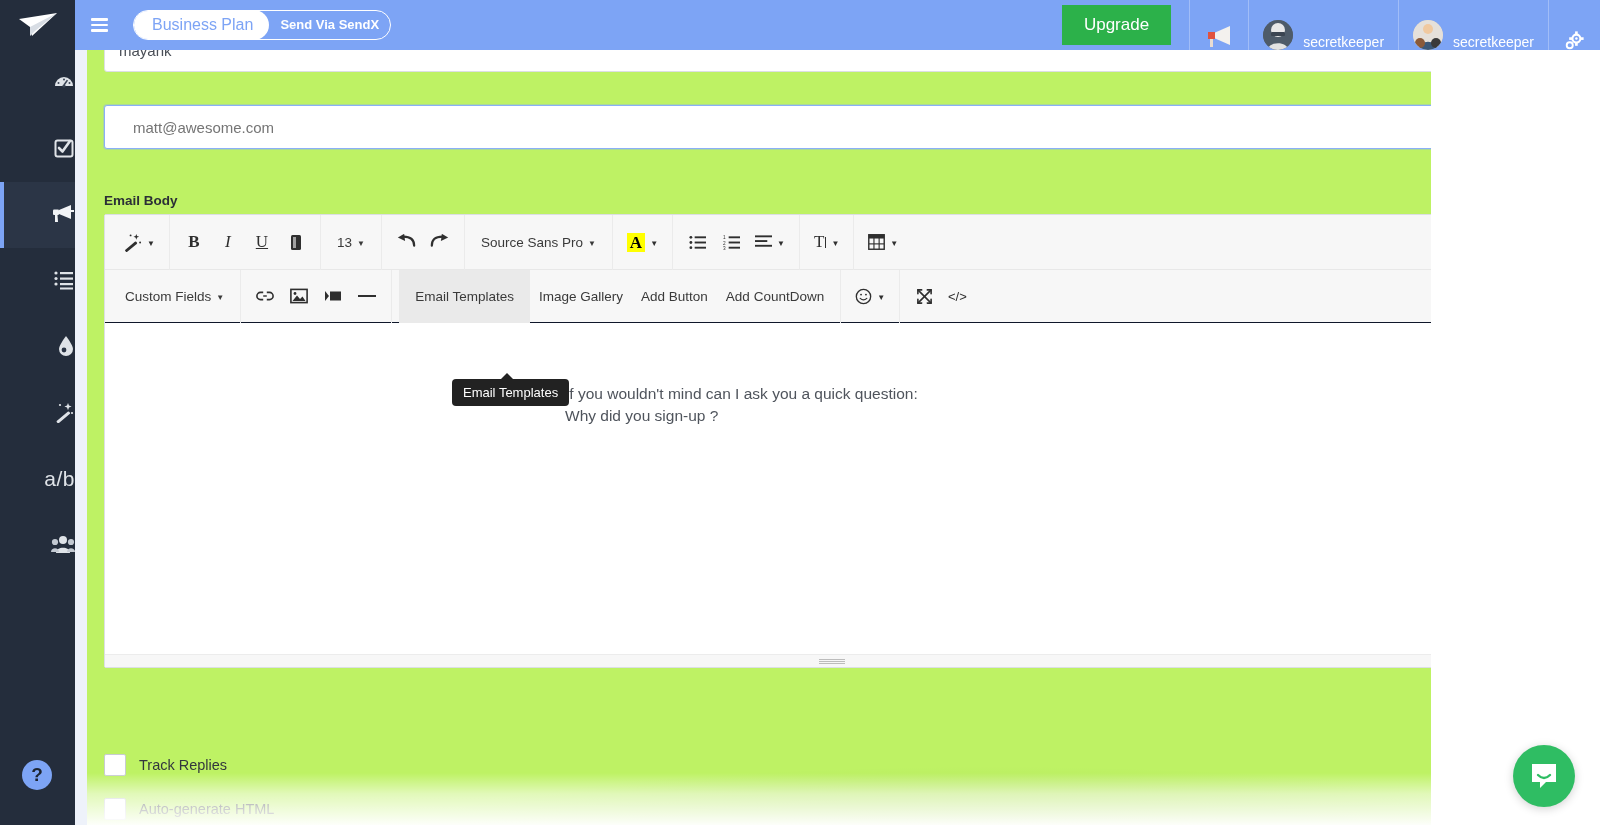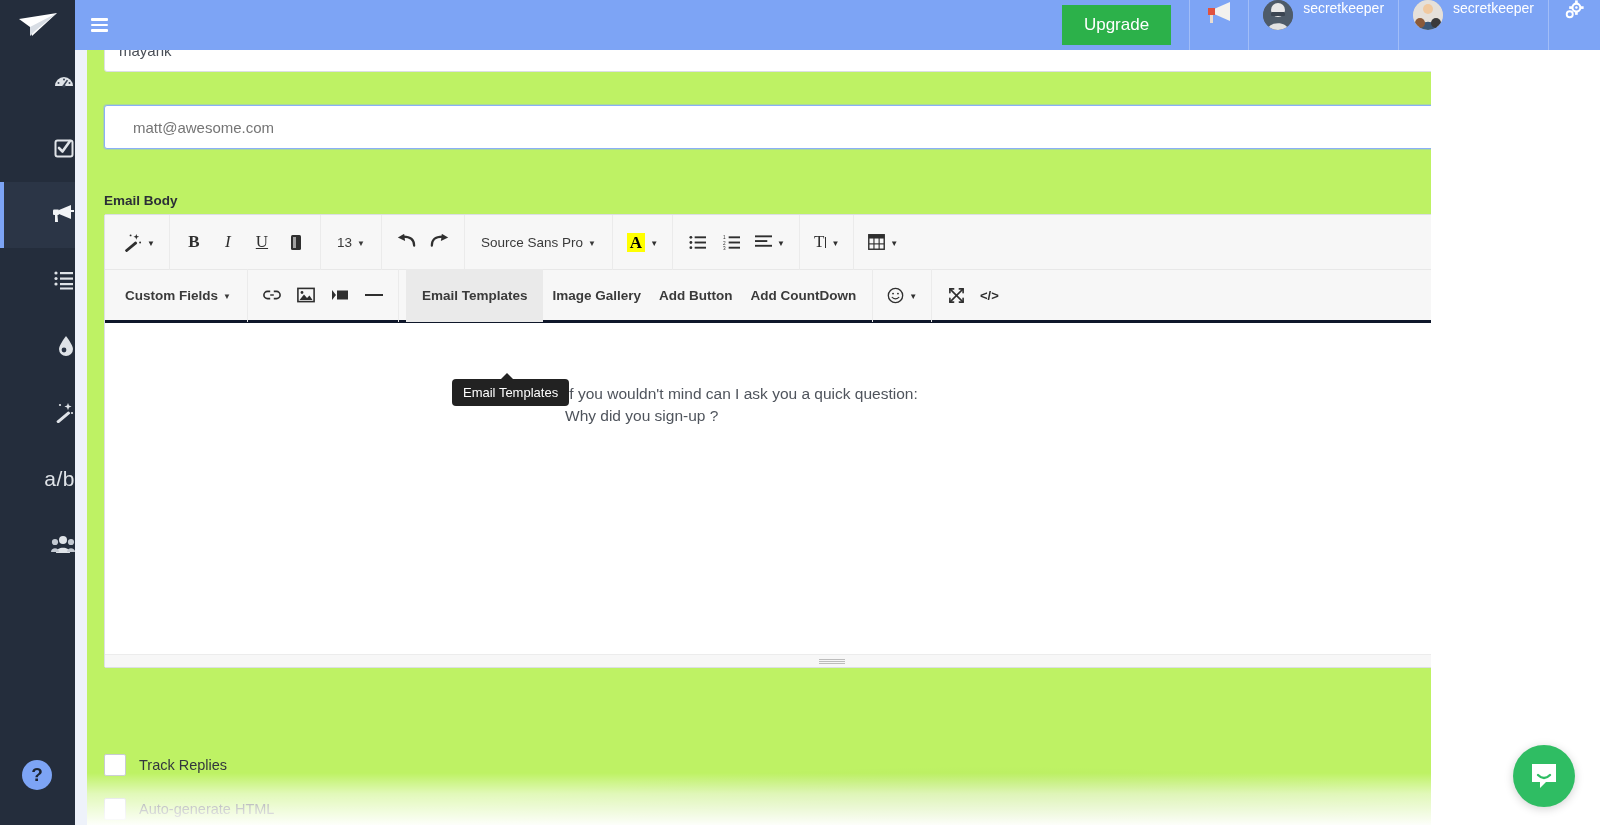--- a/index.html
+++ b/index.html
@@ -89,21 +89,21 @@
   }
   #upgrade-btn {
     background: #2cb14a; color: #ffffff;
     font-size: 17px; padding: 0 22px;
     height: 40px; line-height: 40px; margin-right: 18px;
     border: 0; cursor: pointer;
     font-family: "Liberation Sans", sans-serif;
   }
   .hdr-sep { width: 1px; height: 50px; background: rgba(255,255,255,.28); }
   .hdr-cell {
-    display: flex; align-items: flex-start; height: 50px;
+    display: flex; align-items: flex-end; height: 50px;
     padding: 0 14px; cursor: pointer; color: #ffffff; font-size: 14px;
   }
   .avatar {
     width: 30px; height: 30px; border-radius: 50%;
     margin-right: 10px; overflow: hidden;
     display: flex; align-items: flex-end; justify-content: center;
     background: #55606e;
   }
   .avatar.a2 { background: #d7d2cc; }
   #gear-cell { padding: 0 16px 0 16px; }
@@ -153,21 +153,21 @@
     border: 1px solid #dcdfe4; border-radius: 2px;
     background: #ffffff;
   }
   #tb-row1, #tb-row2 {
     display: flex; align-items: center;
     background: #f7f7f7;
     height: 55px;
     border-bottom: 1px solid #e8e8e8;
     padding-left: 4px;
   }
-  #tb-row2 { height: 53px; border-bottom: 3px solid #0f172a; font-weight: bold; }
+  #tb-row2 { height: 53px; border-bottom: 1px solid #0f172a; }
   .tb-grp { display: flex; align-items: center; height: 55px; padding: 0 7px; }
   .tb-grp + .tb-grp { border-left: 1px solid #ebebeb; }
   .tb-btn {
     display: flex; align-items: center; justify-content: center;
     min-width: 34px; height: 34px; padding: 0 7px;
     color: #2f2f2f; font-size: 16px; cursor: pointer;
     border-radius: 2px;
   }
   .tb-btn.text { font-size: 13.5px; padding: 0 9px; color: #3a3a3a; }
   .tb-btn.active-hover { background: #eaeaea; }
@@ -333,20 +333,24 @@
 </div>
 
 <div id="header">
   <div id="hamburger">
     <span class="bars">
         <i></i>
         <i></i>
         <i></i>
       </span>
   </div>
+  <div id="plan-pill">
+    <div id="plan-name">Business Plan</div>
+    <div id="plan-action">Send Via SendX</div>
+  </div>
 
   <div id="header-right">
     <button id="upgrade-btn">Upgrade</button>
     <div class="hdr-sep"></div>
 
     <div class="hdr-cell">
       <svg width="30" height="26" viewBox="0 0 30 26">
         <path d="M10 9 L26 2 L26 21 L10 14 Z" fill="#f3f1ee"></path>
         <rect x="4" y="8" width="7" height="7" fill="#e0523f"></rect>
         <rect x="6" y="15" width="3" height="8" fill="#e9ddd2"></rect>

